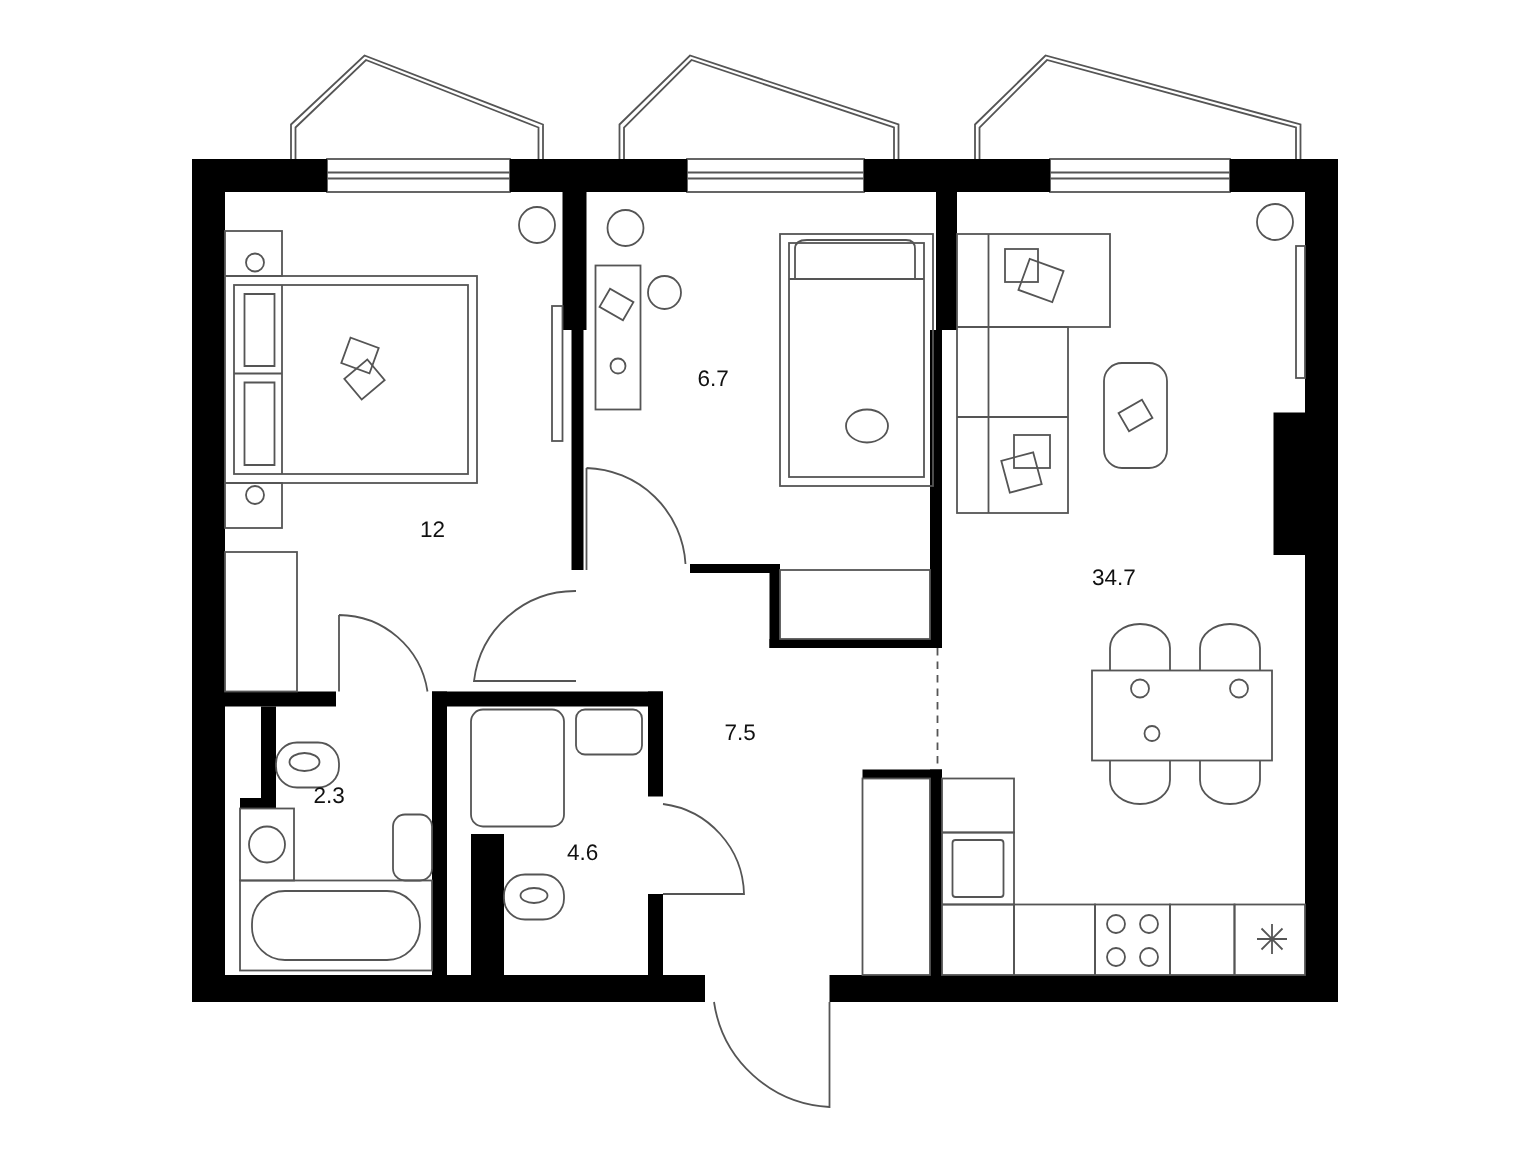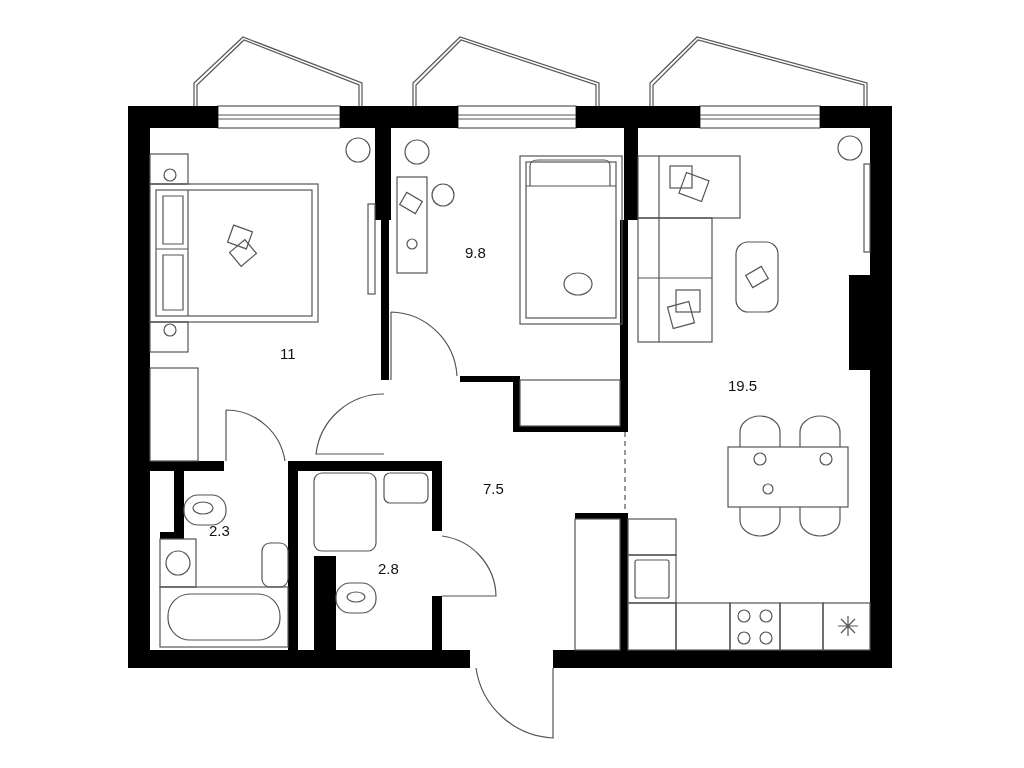--- a/index.html
+++ b/index.html
@@ -146,18 +146,18 @@
     <rect x="160" y="587" width="128" height="60"></rect>
     <rect x="168" y="594" width="112" height="46" rx="22"></rect>
 
     <rect x="314" y="473" width="62" height="78" rx="8"></rect>
     <rect x="384" y="473" width="44" height="30" rx="6"></rect>
     <rect x="336" y="583" width="40" height="30" rx="14"></rect>
     <ellipse cx="356" cy="597" rx="9" ry="5"></ellipse>
   </g>
 </svg>
 
-<div class="lbl" style="left:280px;top:345px">11</div>
-<div class="lbl" style="left:465px;top:244px">9.8</div>
-<div class="lbl" style="left:728px;top:377px">19.5</div>
+<div class="lbl" style="left:280px;top:345px">12</div>
+<div class="lbl" style="left:465px;top:244px">6.7</div>
+<div class="lbl" style="left:728px;top:377px">34.7</div>
 <div class="lbl" style="left:483px;top:480px">7.5</div>
 <div class="lbl" style="left:209px;top:522px">2.3</div>
-<div class="lbl" style="left:378px;top:560px">2.8</div>
+<div class="lbl" style="left:378px;top:560px">4.6</div>
 
 </body></html>

